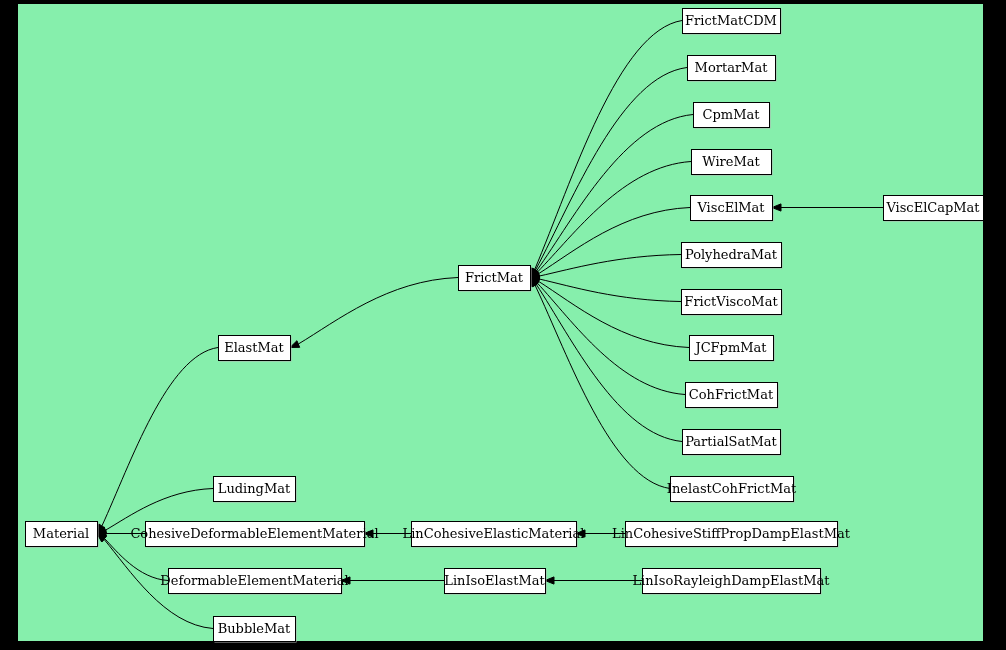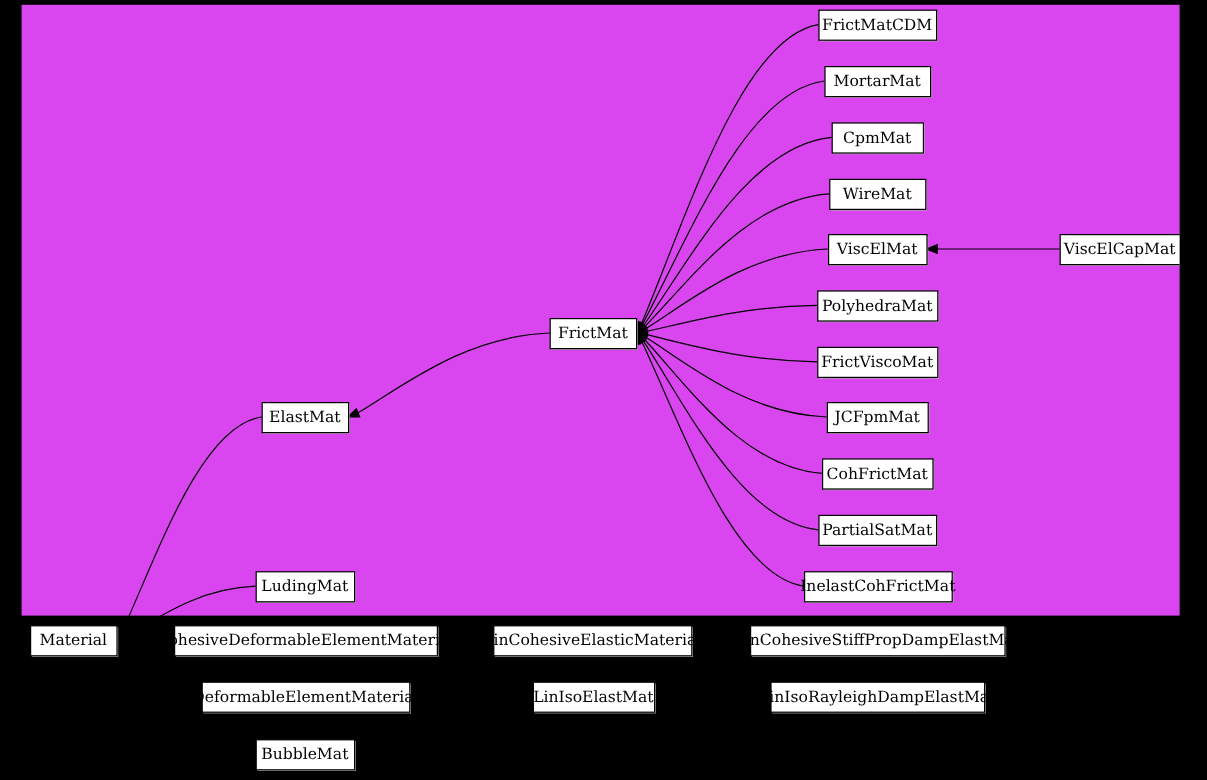--- a/index.html
+++ b/index.html
@@ -12,22 +12,22 @@
     width: 1006px;
     height: 650px;
     background: #000000;
     overflow: hidden;
   }
   #canvas {
     position: absolute;
     left: 18px;
     top: 4px;
     width: 965px;
-    height: 509px;
-    background: #d946ef;
+    height: 637px;
+    background: #86efac;
   }
   svg { display: block; }
   .node-box {
     fill: #ffffff;
     stroke: #000000;
     stroke-width: 1;
   }
   .node-label {
     font-family: "DejaVu Serif", "Liberation Serif", serif;
     font-size: 13px;

